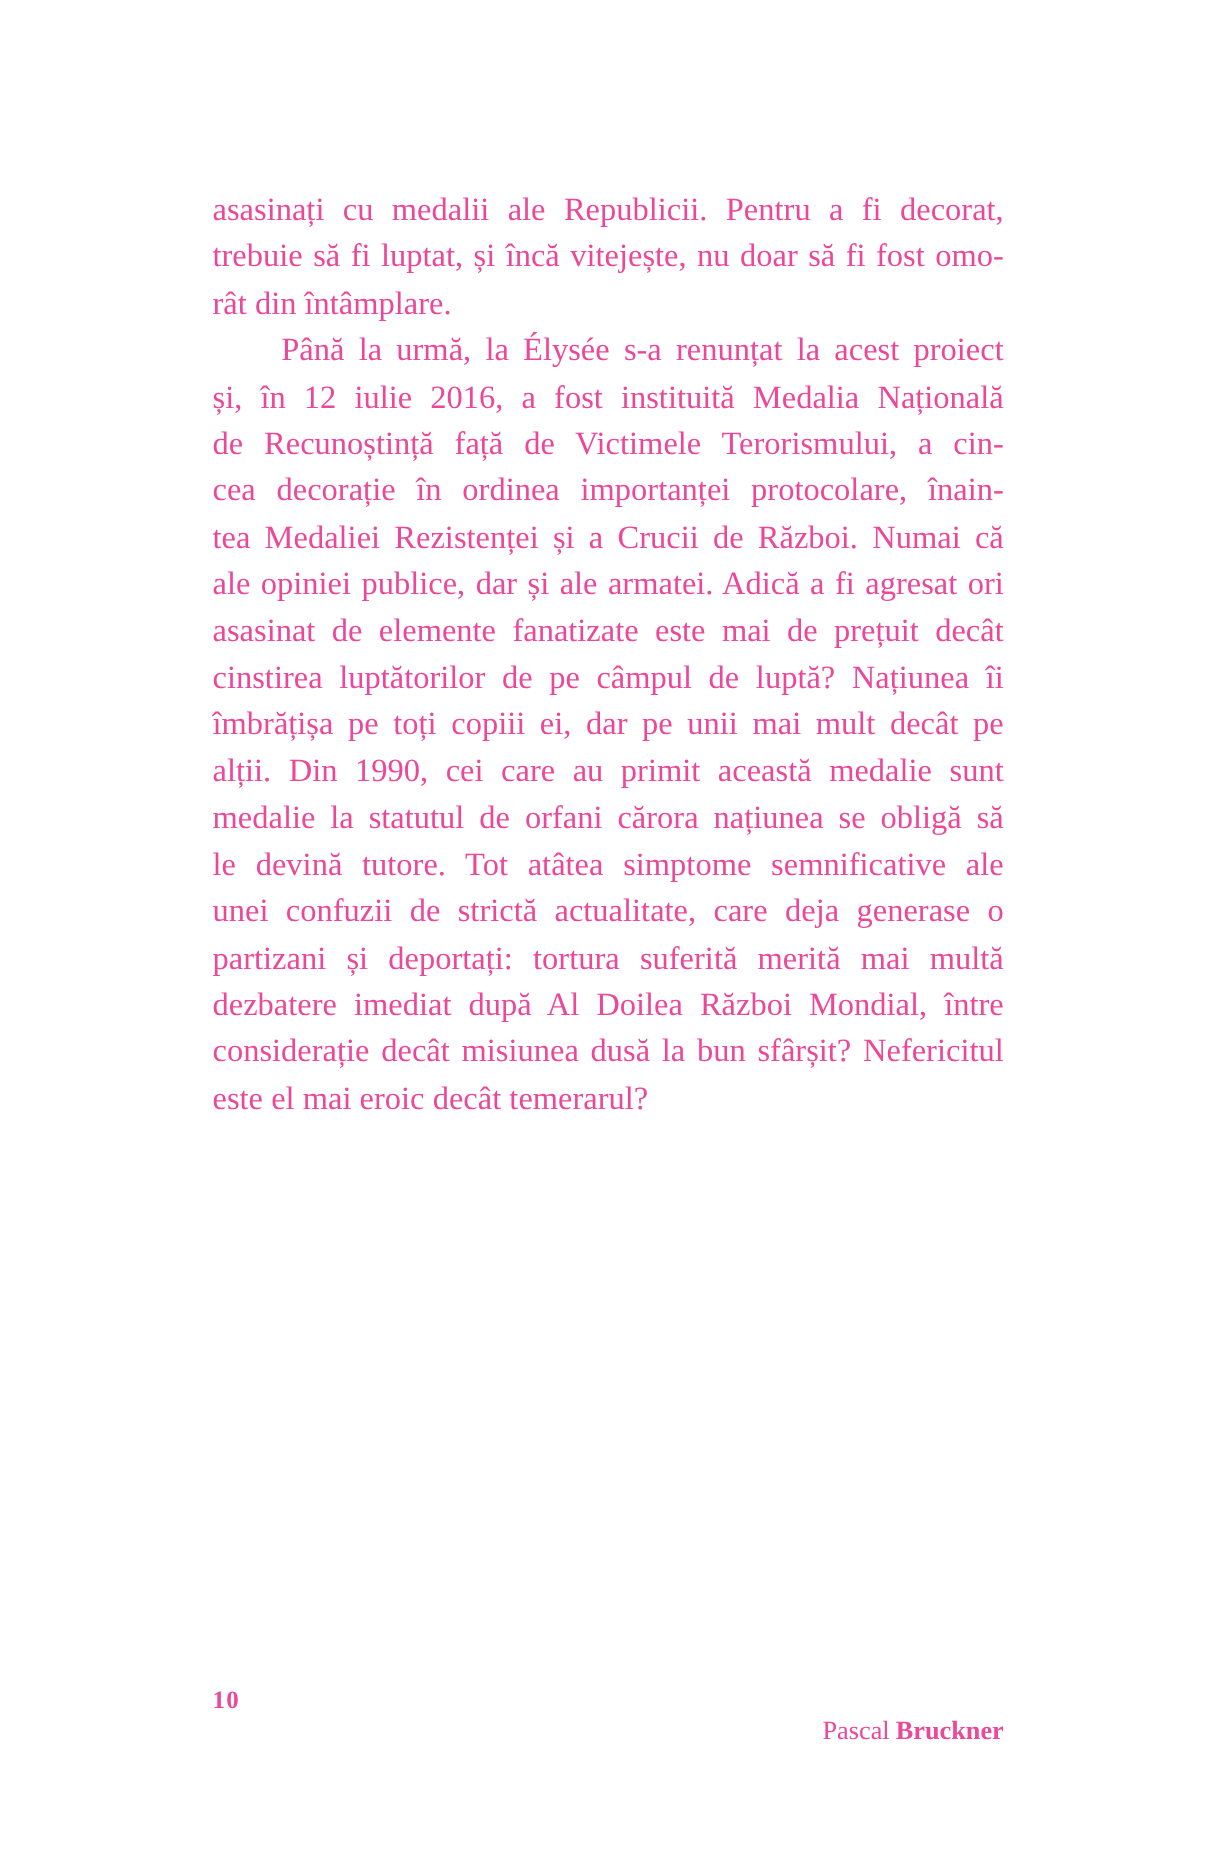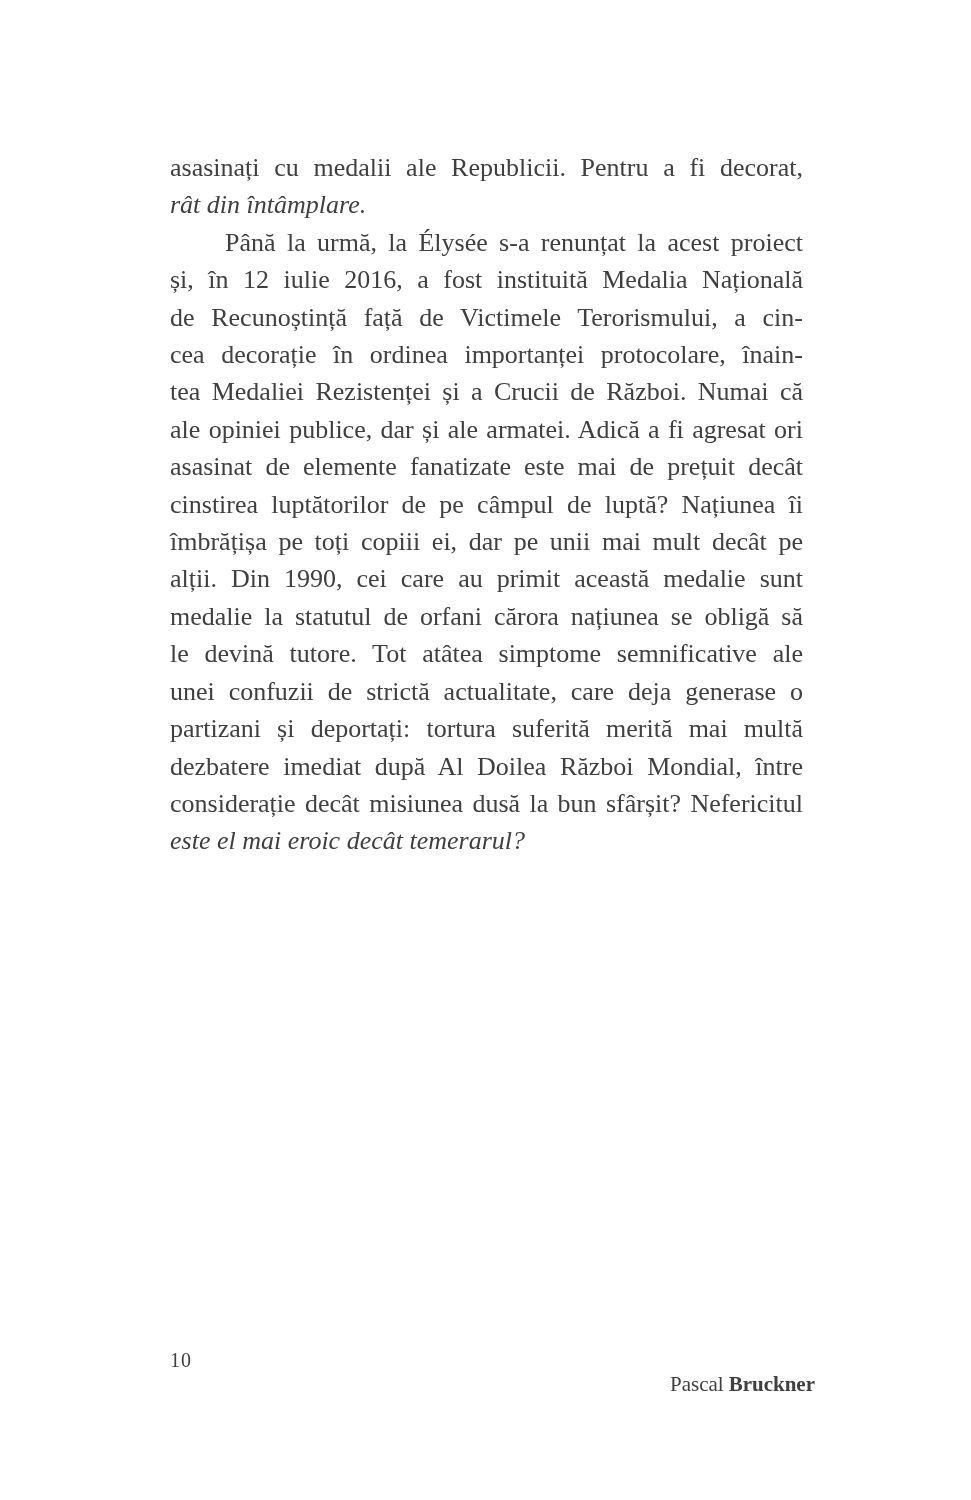--- a/index.html
+++ b/index.html
@@ -30,54 +30,54 @@
     padding: 0;
   }
   .line {
     text-align: justify;
     text-align-last: justify;
     white-space: normal;
   }
   .line.last {
     text-align: right;
     text-align-last: left;
-    font-style: italic;
   }
   .line.indent {
     text-indent: 55px;
   }
   .page-number {
     position: absolute;
     left: 170px;
     top: 1349px;
     font-size: 20px;
-    font-weight: 400;
+    font-weight: 700;
     letter-spacing: 1px;
   }
   .author-footer {
     position: absolute;
-    right: 156px;
+    right: 168px;
     top: 1372px;
     font-size: 21px;
     text-align: left;
     white-space: nowrap;
   }
   .author-footer .author-last {
     font-weight: 700;
     margin-left: 5px;
   }
 </style>
 </head>
 <body>
 
-<div class="page" style="background: rgb(255, 255, 255); color: #404040;">
+<div class="page" style="background: rgb(255, 255, 255); color: #ec4899;">
 
   <div class="text-block" id="text-block">
       <div class="paragraph">
         <div class="line">asasinați cu medalii ale Republicii. Pentru a fi decorat,</div>
+        <div class="line">trebuie să fi luptat, și încă vitejește, nu doar să fi fost omo-</div>
         <div class="line last">rât din întâmplare.</div>
       </div>
       <div class="paragraph">
         <div class="line indent">Până la urmă, la Élysée s-a renunțat la acest proiect</div>
         <div class="line">și, în 12 iulie 2016, a fost instituită Medalia Națională</div>
         <div class="line">de Recunoștință față de Victimele Terorismului, a cin-</div>
         <div class="line">cea decorație în ordinea importanței protocolare, înain-</div>
         <div class="line">tea Medaliei Rezistenței și a Crucii de Război. Numai că</div>
         <div class="line">ale opiniei publice, dar și ale armatei. Adică a fi agresat ori</div>
         <div class="line">asasinat de elemente fanatizate este mai de prețuit decât</div>

